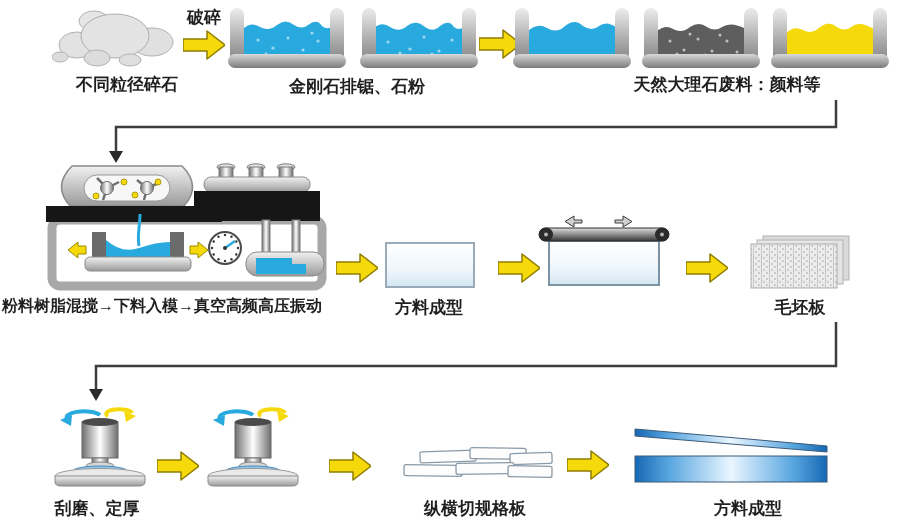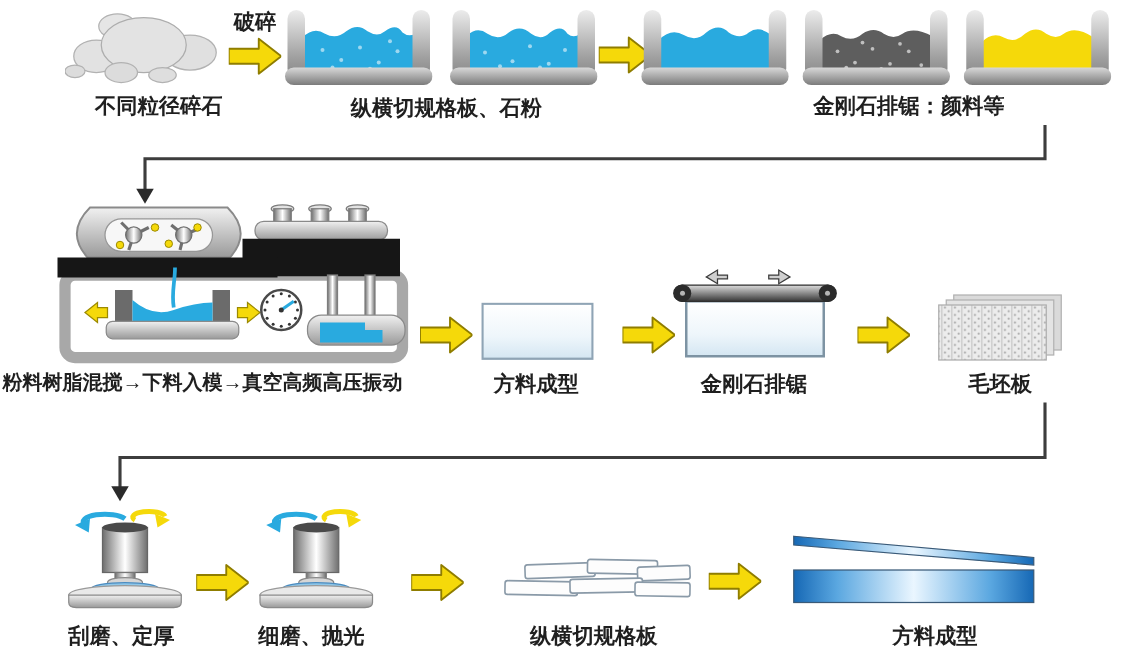--- a/index.html
+++ b/index.html
@@ -141,22 +141,22 @@
   </svg>
 
   <svg class="abs" style="left:771px;top:8px" width="118" height="62" viewBox="0 0 118 62">
     <path d="M14,26 q9,-9 18,-4 q9,5 17,-3 q9,-7 17,0 q8,5 14,0 q9,-7 24,3 L104,50 L14,50 Z" fill="var(--yellow)"></path>
     <rect x="2" y="0" width="14" height="54" rx="7" fill="url(#gPillar)"></rect>
     <rect x="102" y="0" width="14" height="54" rx="7" fill="url(#gPillar)"></rect>
     <rect x="0" y="46" width="118" height="14" rx="7" fill="url(#gBase)"></rect>
   </svg>
 
   <div class="lbl" style="left:127px;top:73px">不同粒径碎石</div>
-  <div class="lbl" style="left:357px;top:75px">纵横切规格板、石粉</div>
-  <div class="lbl" style="left:727px;top:73px">金刚石排锯：颜料等</div>
+  <div class="lbl" style="left:357px;top:75px">金刚石排锯、石粉</div>
+  <div class="lbl" style="left:727px;top:73px">天然大理石废料：颜料等</div>
 
   <svg class="abs" style="left:0;top:0" width="900" height="524" viewBox="0 0 900 524" pointer-events="none">
     <path d="M836,100 L836,127 L116,127 L116,153" fill="none" stroke="var(--line)" stroke-width="2.5"></path>
     <polygon points="116,163 109,151 123,151" fill="#2b2b2b"></polygon>
     <path d="M836,322 L836,366 L96,366 L96,390" fill="none" stroke="var(--line)" stroke-width="2.5"></path>
     <polygon points="96,401 89,389 103,389" fill="#2b2b2b"></polygon>
   </svg>
 
   <svg class="abs" style="left:40px;top:162px" width="295" height="133" viewBox="0 0 295 133">
 
@@ -256,21 +256,20 @@
   </svg>
 
   <svg class="abs" style="left:745px;top:232px" width="110" height="60" viewBox="0 0 110 60">
     <rect x="18" y="4" width="86" height="44" fill="#dadada" stroke="#b2b2b2"></rect>
     <rect x="12" y="8" width="86" height="44" fill="#e4e4e4" stroke="#b2b2b2"></rect>
     <rect x="6" y="12" width="86" height="44" fill="url(#pTex)" stroke="#adadad"></rect>
   </svg>
 
   <div class="lbl left" style="left:2px;top:296px;font-size:16px">粉料树脂混搅→下料入模→真空高频高压振动</div>
   <div class="lbl" style="left:429px;top:296px">方料成型</div>
-  <div class="lbl" style="left:603px;top:296px">金刚石排锯</div>
   <div class="lbl" style="left:800px;top:296px">毛坯板</div>
 
   <svg class="abs" style="left:52px;top:402px" width="100" height="88" viewBox="0 0 100 88">
     <path d="M16,18 A17,6 0 1 1 48,13" fill="none" stroke="var(--blue)" stroke-width="4"></path>
     <polygon points="8,18 20,13 19,24" fill="var(--blue)"></polygon>
     <path d="M56,14 A13,4.5 0 1 1 80,11" fill="none" stroke="var(--yellow)" stroke-width="4"></path>
     <polygon points="84,14 72,9 74,20" fill="var(--yellow)"></polygon>
     <rect x="30" y="20" width="36" height="36" fill="url(#gCyl)" stroke="#666666"></rect>
     <ellipse cx="48" cy="20" rx="18" ry="4" fill="#4a4a4a"></ellipse>
     <rect x="40" y="56" width="16" height="7" fill="url(#gCyl)" stroke="#777777"></rect>
@@ -316,17 +315,16 @@
   <svg class="arrow-y" style="left:567px;top:449px" viewBox="0 0 42 32">
     <polygon points="0,10 24,10 24,2 42,16 24,30 24,22 0,22" fill="var(--yellow)" stroke="#8f7d00" stroke-width="1.5" stroke-linejoin="round"></polygon>
   </svg>
 
   <svg class="abs" style="left:630px;top:420px" width="205" height="64" viewBox="0 0 205 64">
     <polygon points="5,9 197,26 197,32 5,16" fill="url(#gSlab)" stroke="#3a5a78" stroke-width="1"></polygon>
     <rect x="5" y="36" width="192" height="26" fill="url(#gSlab)" stroke="#3a5a78" stroke-width="1"></rect>
   </svg>
 
   <div class="lbl" style="left:97px;top:497px">刮磨、定厚</div>
-  <div class="lbl" style="left:249px;top:497px">细磨、抛光</div>
   <div class="lbl" style="left:475px;top:497px">纵横切规格板</div>
   <div class="lbl" style="left:748px;top:497px">方料成型</div>
 
 </div>
 
 </body></html>

